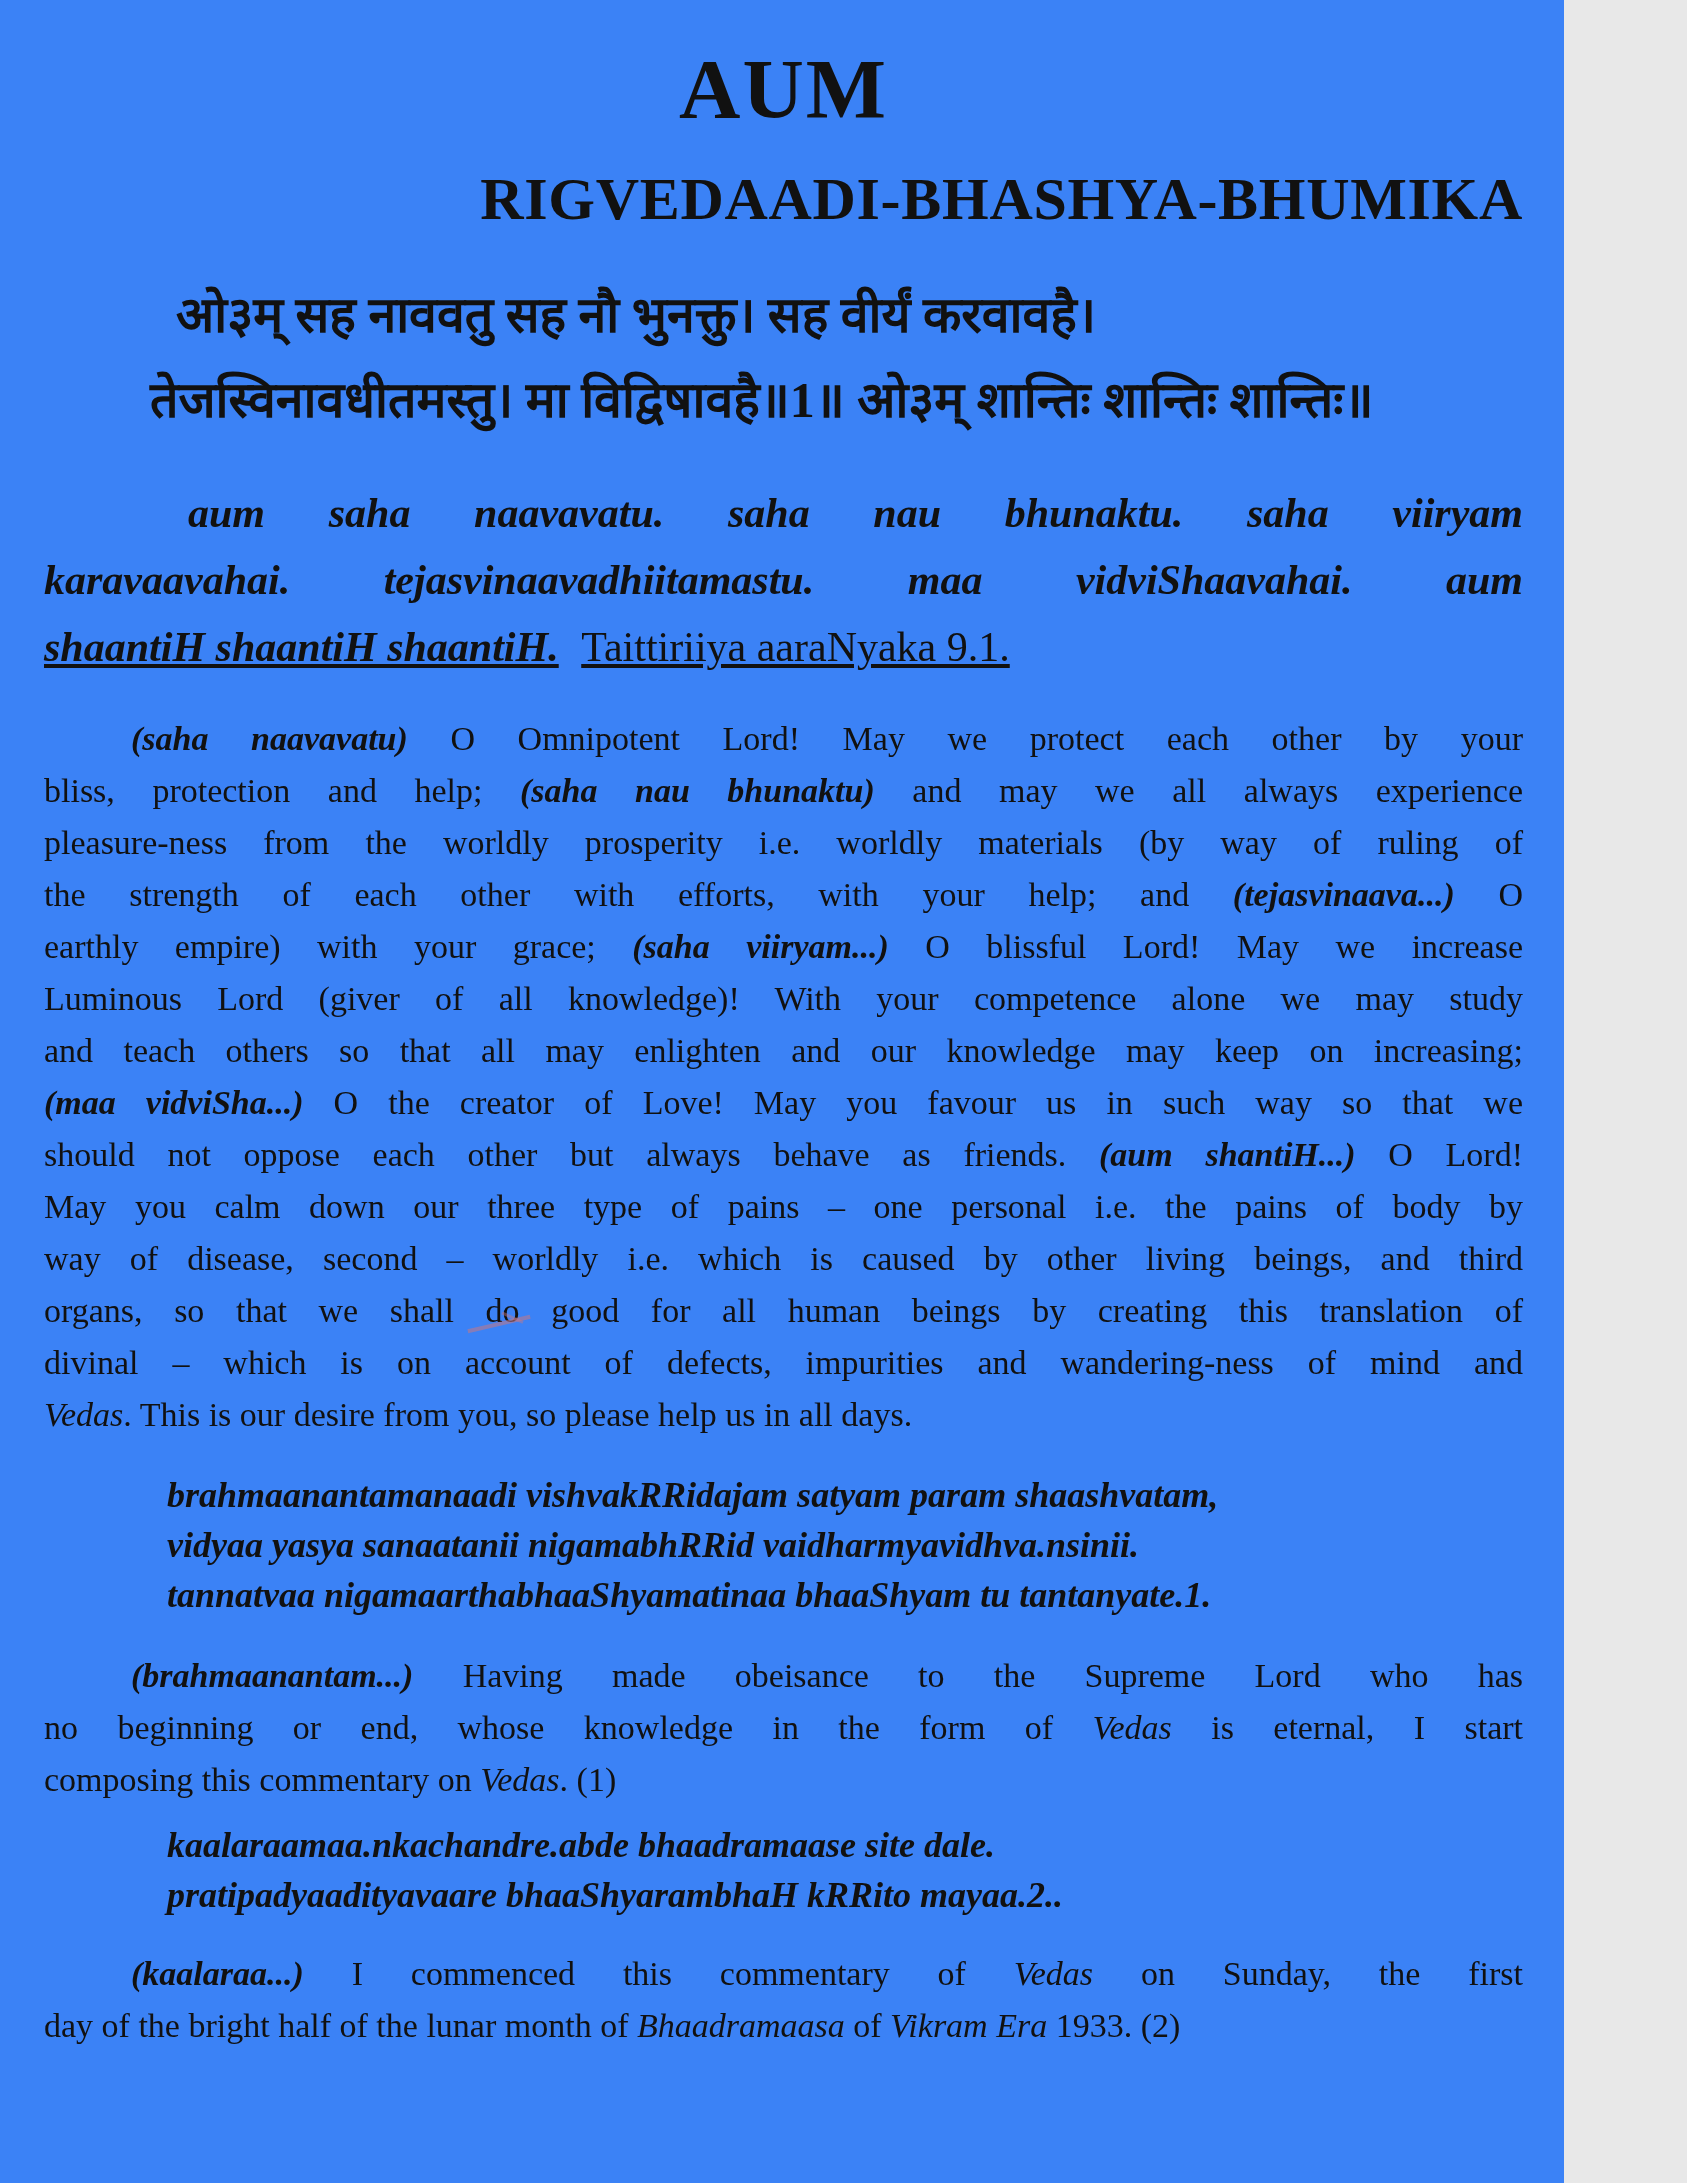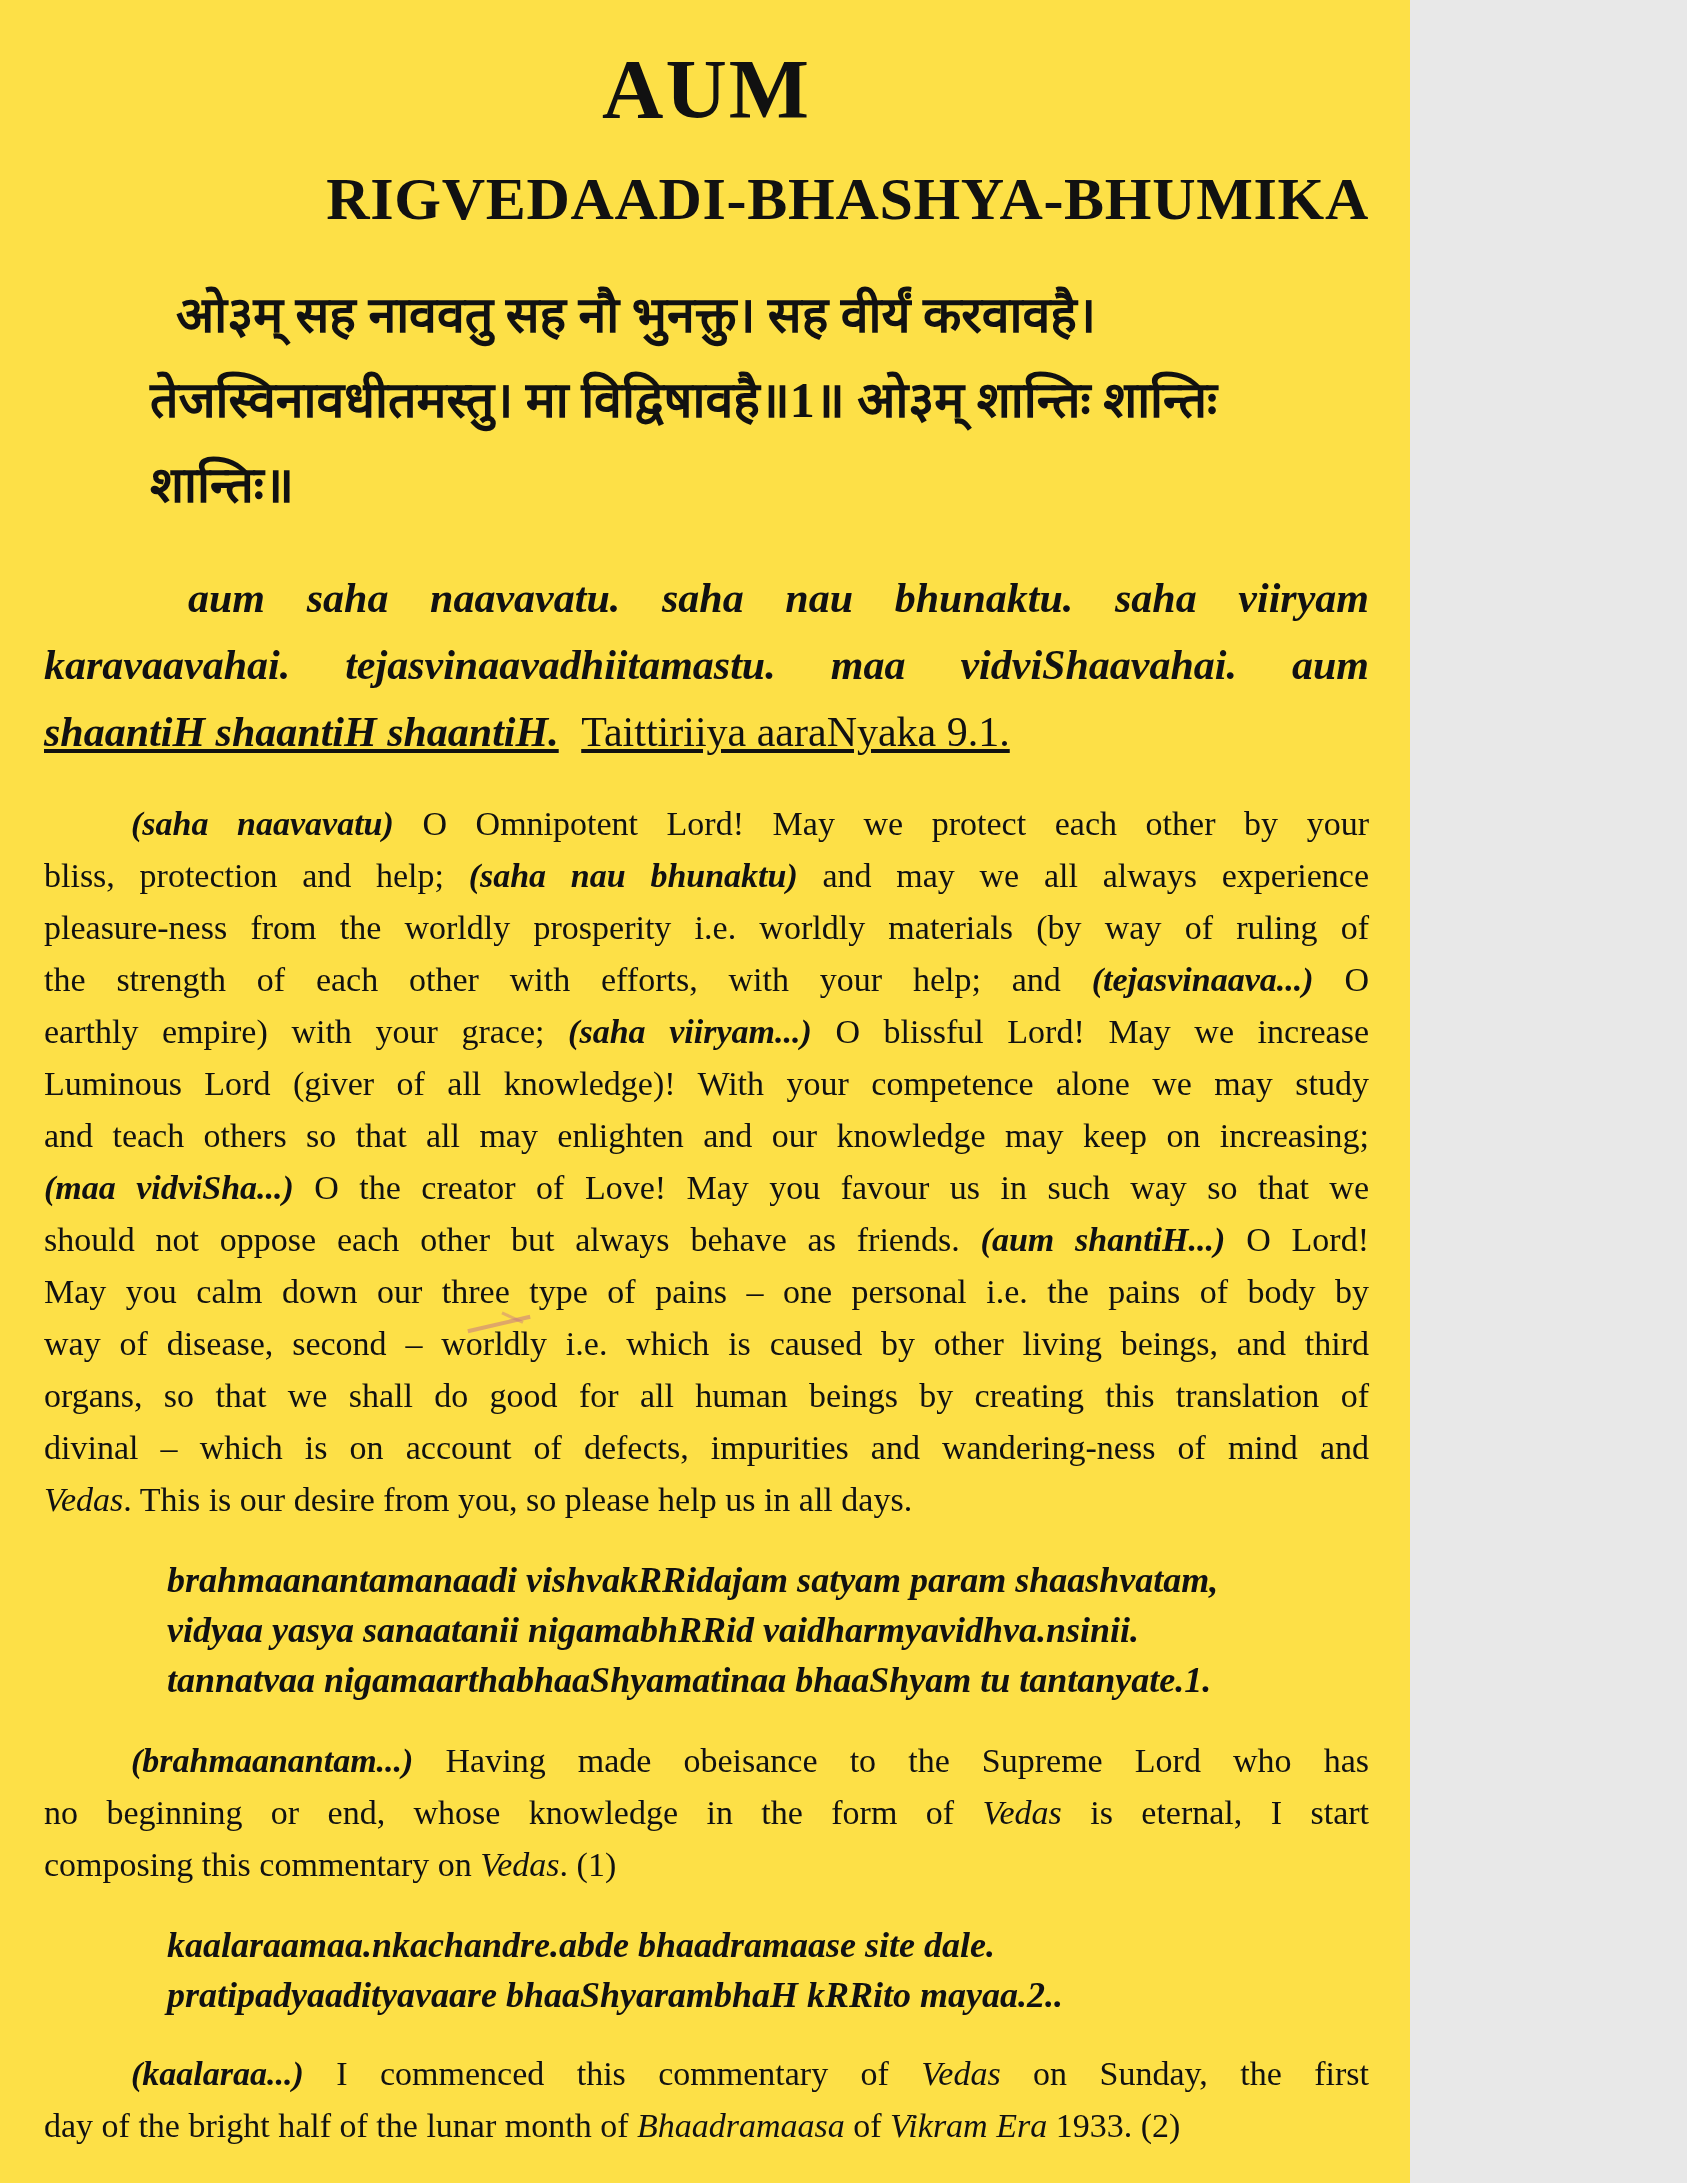--- a/index.html
+++ b/index.html
@@ -1,20 +1,20 @@
 <!DOCTYPE html>
 <html lang="en" style="font-size:10.6px"><head>
 <meta charset="utf-8">
 <title>Rigvedaadi-Bhashya-Bhumika — page</title>
 <style>
   html,body{margin:0;padding:0;background:#e8e8e8;}
   .page{
     position:relative;
-    width:1410px;height:2183px;
-    background:#fde047;
+    width:1564px;height:2183px;
+    background:#3b82f6;
     color:#111;
     font-family:"Liberation Serif", serif;
     overflow:hidden;
     box-sizing:border-box;
   }
   .content{padding:20px 41px 0 44px;}
 
   .title{
     margin:0;padding-top:22.5px;
     text-align:center;
@@ -51,21 +51,21 @@
   .para-1{margin-top:32px;}
   .para-2{margin-top:30px;}
   .para-3{margin-top:28px;}
 
   .verse{
     margin-left:123px;
     font-size:36px;line-height:50px;
   }
   .verse .tline{text-align:left;text-align-last:left;}
   .verse-1{margin-top:29px;}
-  .verse-2{margin-top:29px;}
+  .verse-2{margin-top:14px;}
 
   
   .pen-mark{
     position:absolute;left:467px;top:1315px;width:64px;height:14.6px;
     pointer-events:none;
   }
   .pen-mark .s1{
     position:absolute;left:0;top:6.6px;width:64px;height:0;
     border-top:4px solid rgba(198,120,132,0.55);
     transform:rotate(-13deg);

